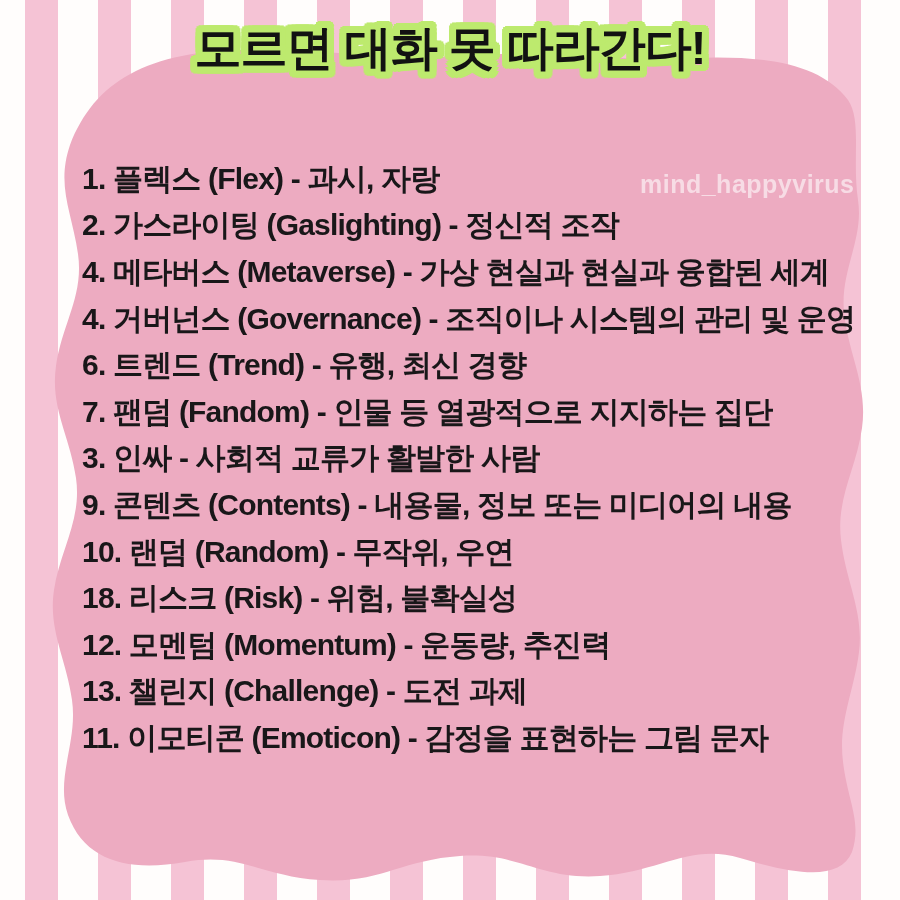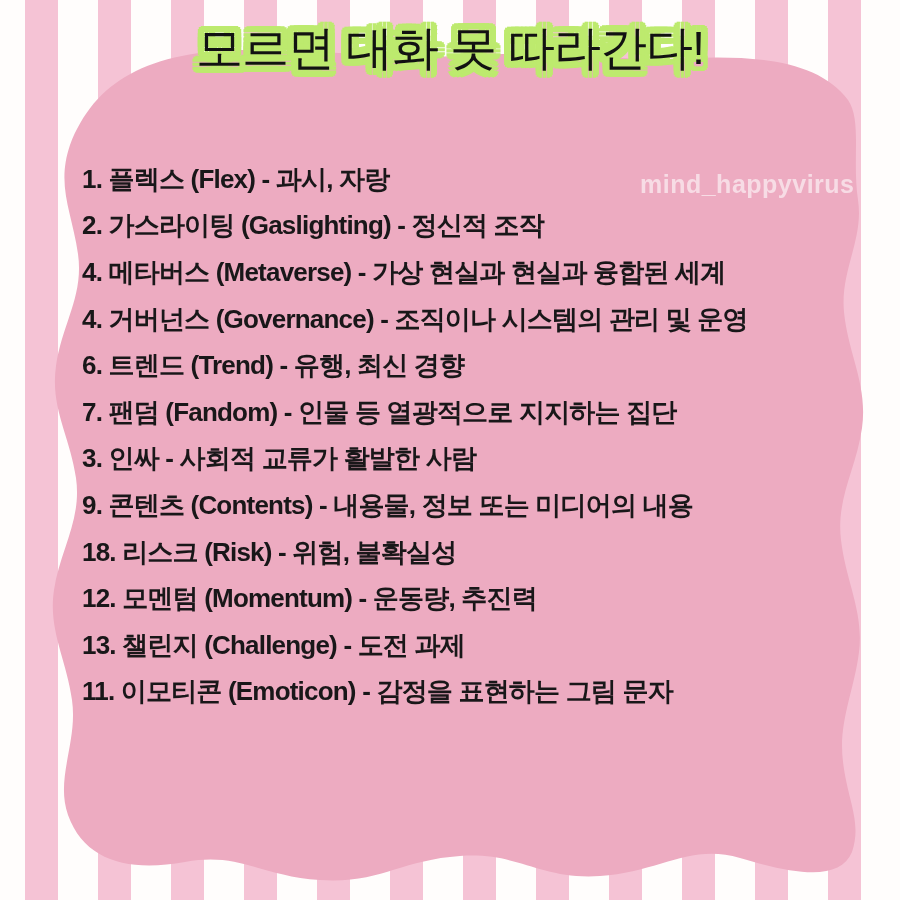--- a/index.html
+++ b/index.html
@@ -30,21 +30,21 @@
   }
 
   .title {
     position: absolute;
     top: 16px;
     left: 0;
     width: 900px;
     text-align: center;
     font-size: 47px;
     line-height: 64px;
-    font-weight: 400;
+    font-weight: 700;
     letter-spacing: -1px;
     color: #121212;
     text-shadow:
       -6px -6px 0 #bdea6e,  6px -6px 0 #bdea6e,
       -6px  6px 0 #bdea6e,  6px  6px 0 #bdea6e,
       -7px  0   0 #bdea6e,  7px  0   0 #bdea6e,
        0   -7px 0 #bdea6e,  0    7px 0 #bdea6e,
       -4px -7px 0 #bdea6e,  4px -7px 0 #bdea6e,
       -4px  7px 0 #bdea6e,  4px  7px 0 #bdea6e,
       -7px -4px 0 #bdea6e,  7px -4px 0 #bdea6e,
@@ -67,21 +67,21 @@
     position: absolute;
     top: 156px;
     left: 82px;
     width: 790px;
     list-style: none;
   }
   .word-list li {
     height: 46.6px;
     display: flex;
     align-items: center;
-    font-size: 26px;
+    font-size: 30px;
     font-weight: 800;
     letter-spacing: -0.8px;
     color: #191719;
     white-space: nowrap;
   }
 </style>
 </head>
 <body>
 
 <div class="stripes"></div>
@@ -121,17 +121,18 @@
 
 <ul class="word-list">
   <li>1. 플렉스 (Flex) - 과시, 자랑</li>
   <li>2. 가스라이팅 (Gaslighting) - 정신적 조작</li>
   <li>4. 메타버스 (Metaverse) - 가상 현실과 현실과 융합된 세계</li>
   <li>4. 거버넌스 (Governance) - 조직이나 시스템의 관리 및 운영</li>
   <li>6. 트렌드 (Trend) - 유행, 최신 경향</li>
   <li>7. 팬덤 (Fandom) - 인물 등 열광적으로 지지하는 집단</li>
   <li>3. 인싸 - 사회적 교류가 활발한 사람</li>
   <li>9. 콘텐츠 (Contents) - 내용물, 정보 또는 미디어의 내용</li>
+  <li>10. 랜덤 (Random) - 무작위, 우연</li>
   <li>18. 리스크 (Risk) - 위험, 불확실성</li>
   <li>12. 모멘텀 (Momentum) - 운동량, 추진력</li>
   <li>13. 챌린지 (Challenge) - 도전 과제</li>
   <li>11. 이모티콘 (Emoticon) - 감정을 표현하는 그림 문자</li>
 </ul>
 
 </body></html>

